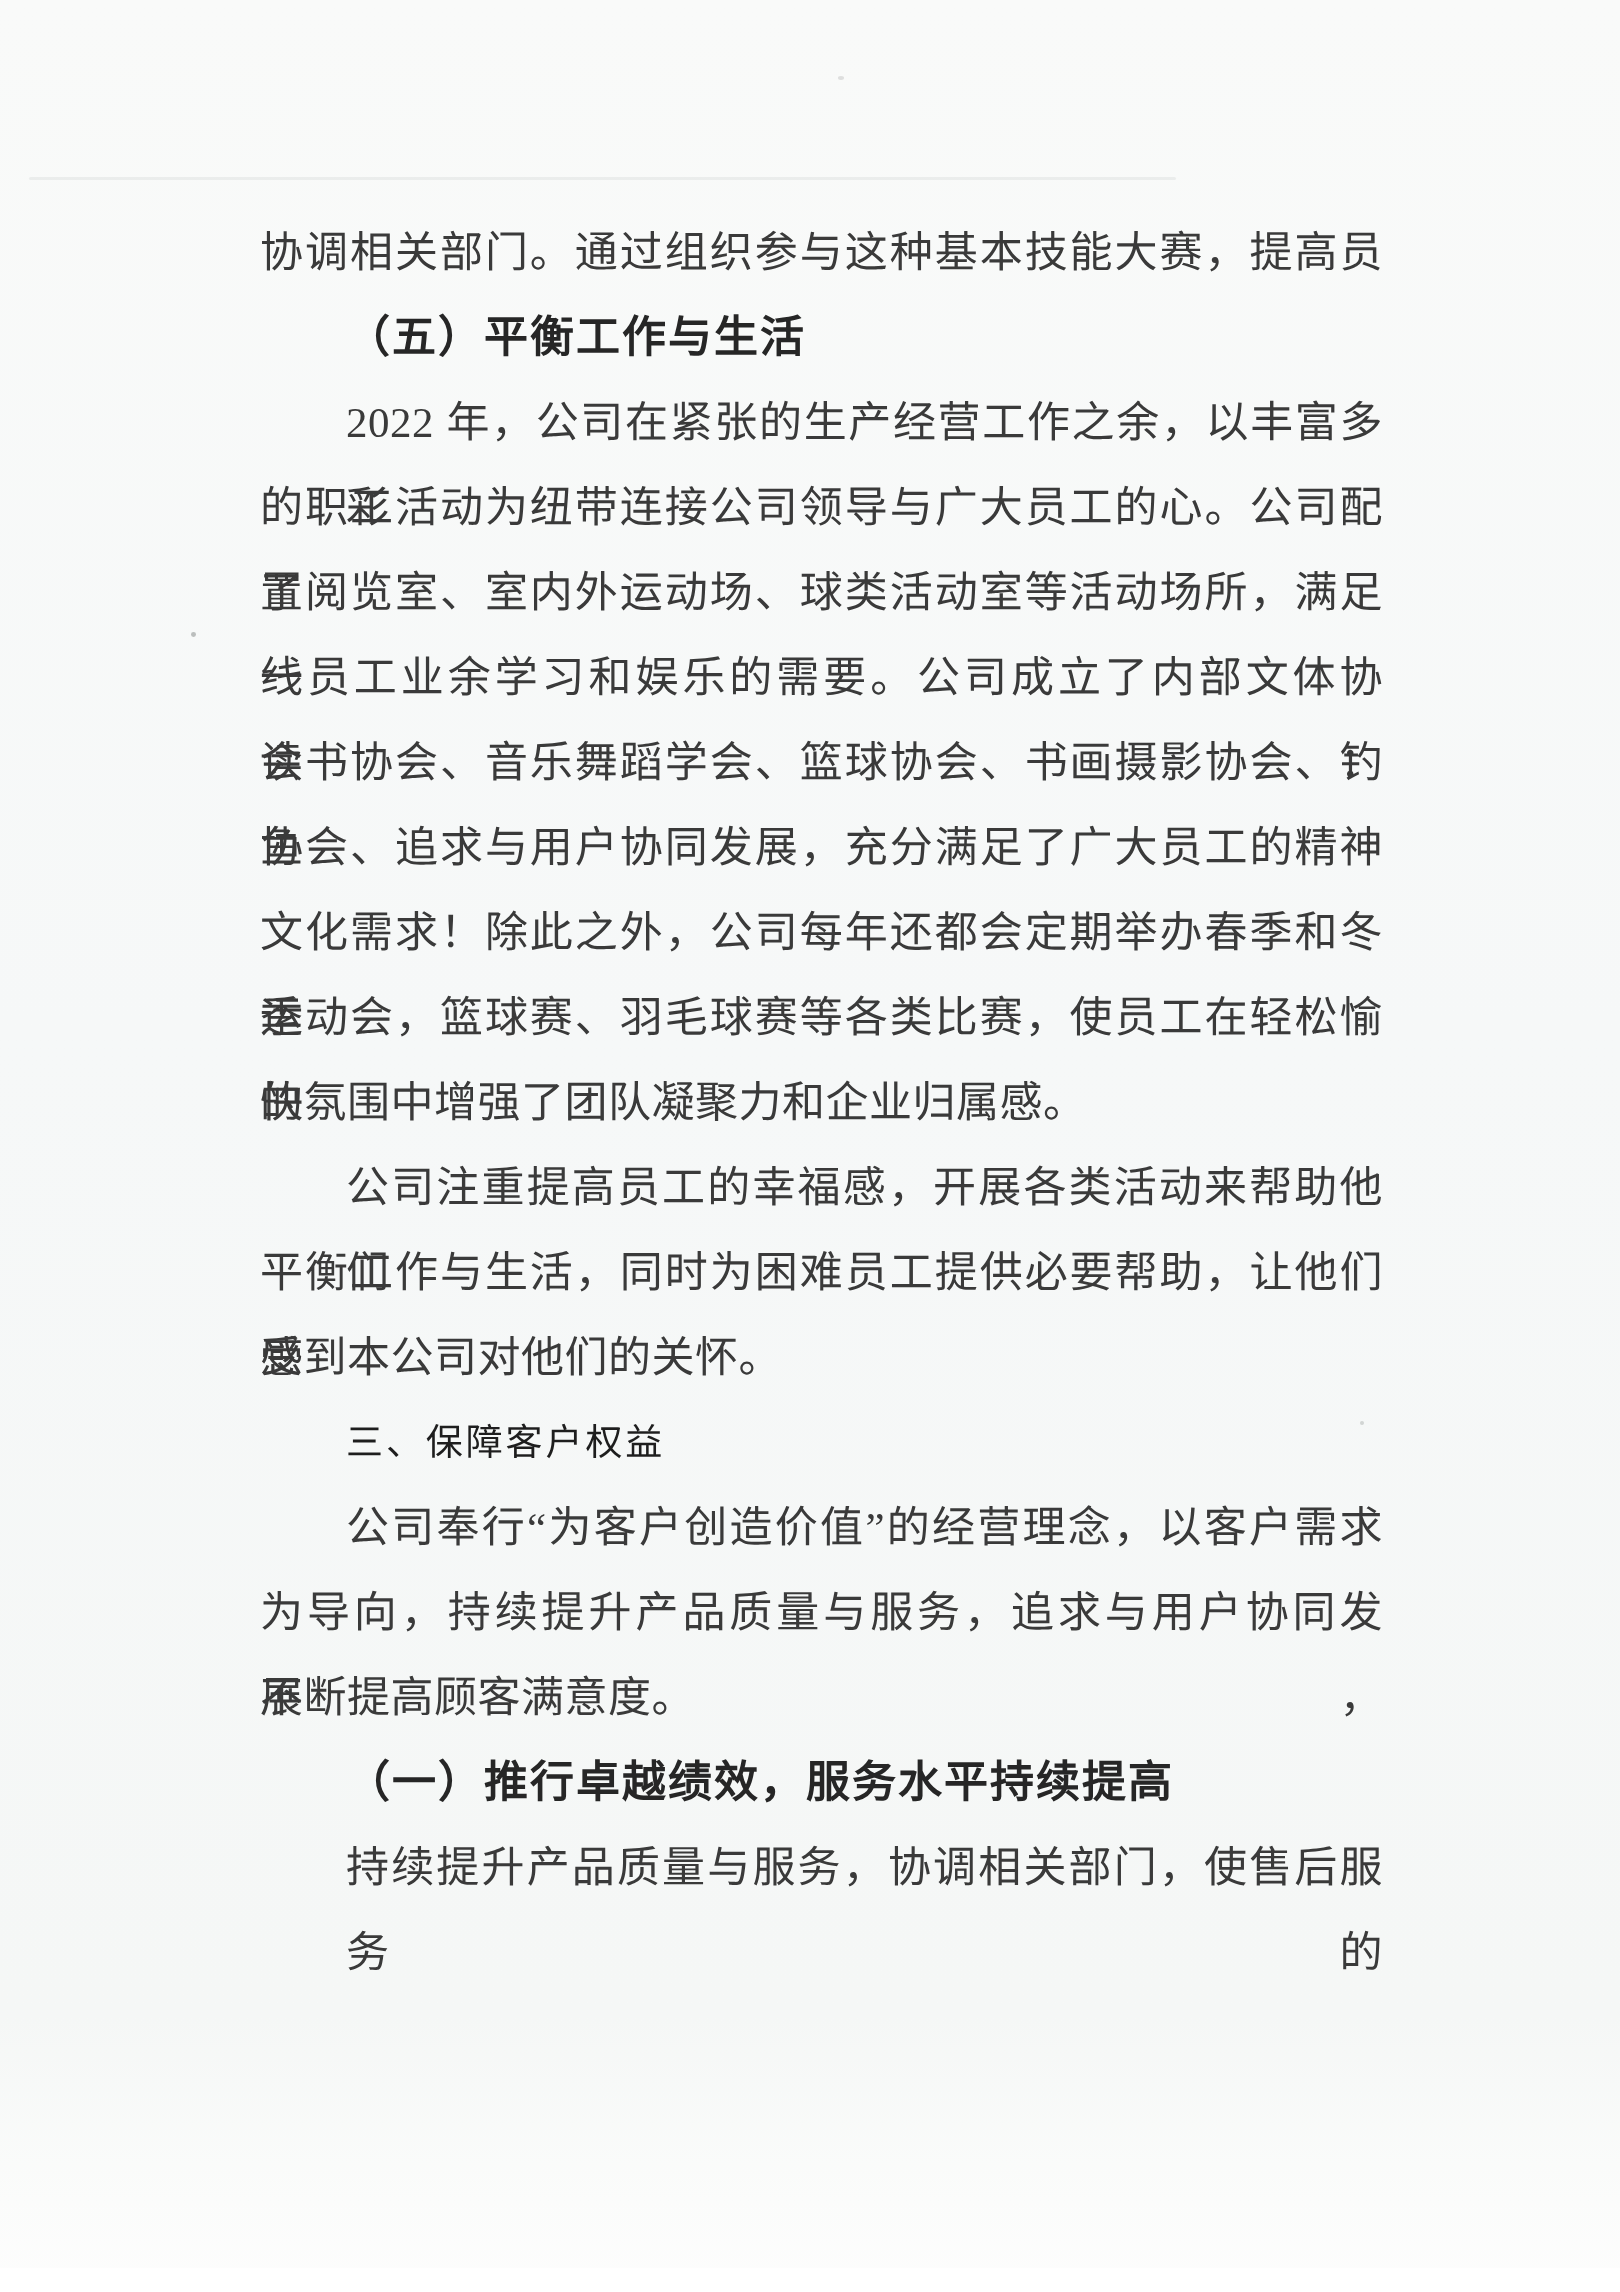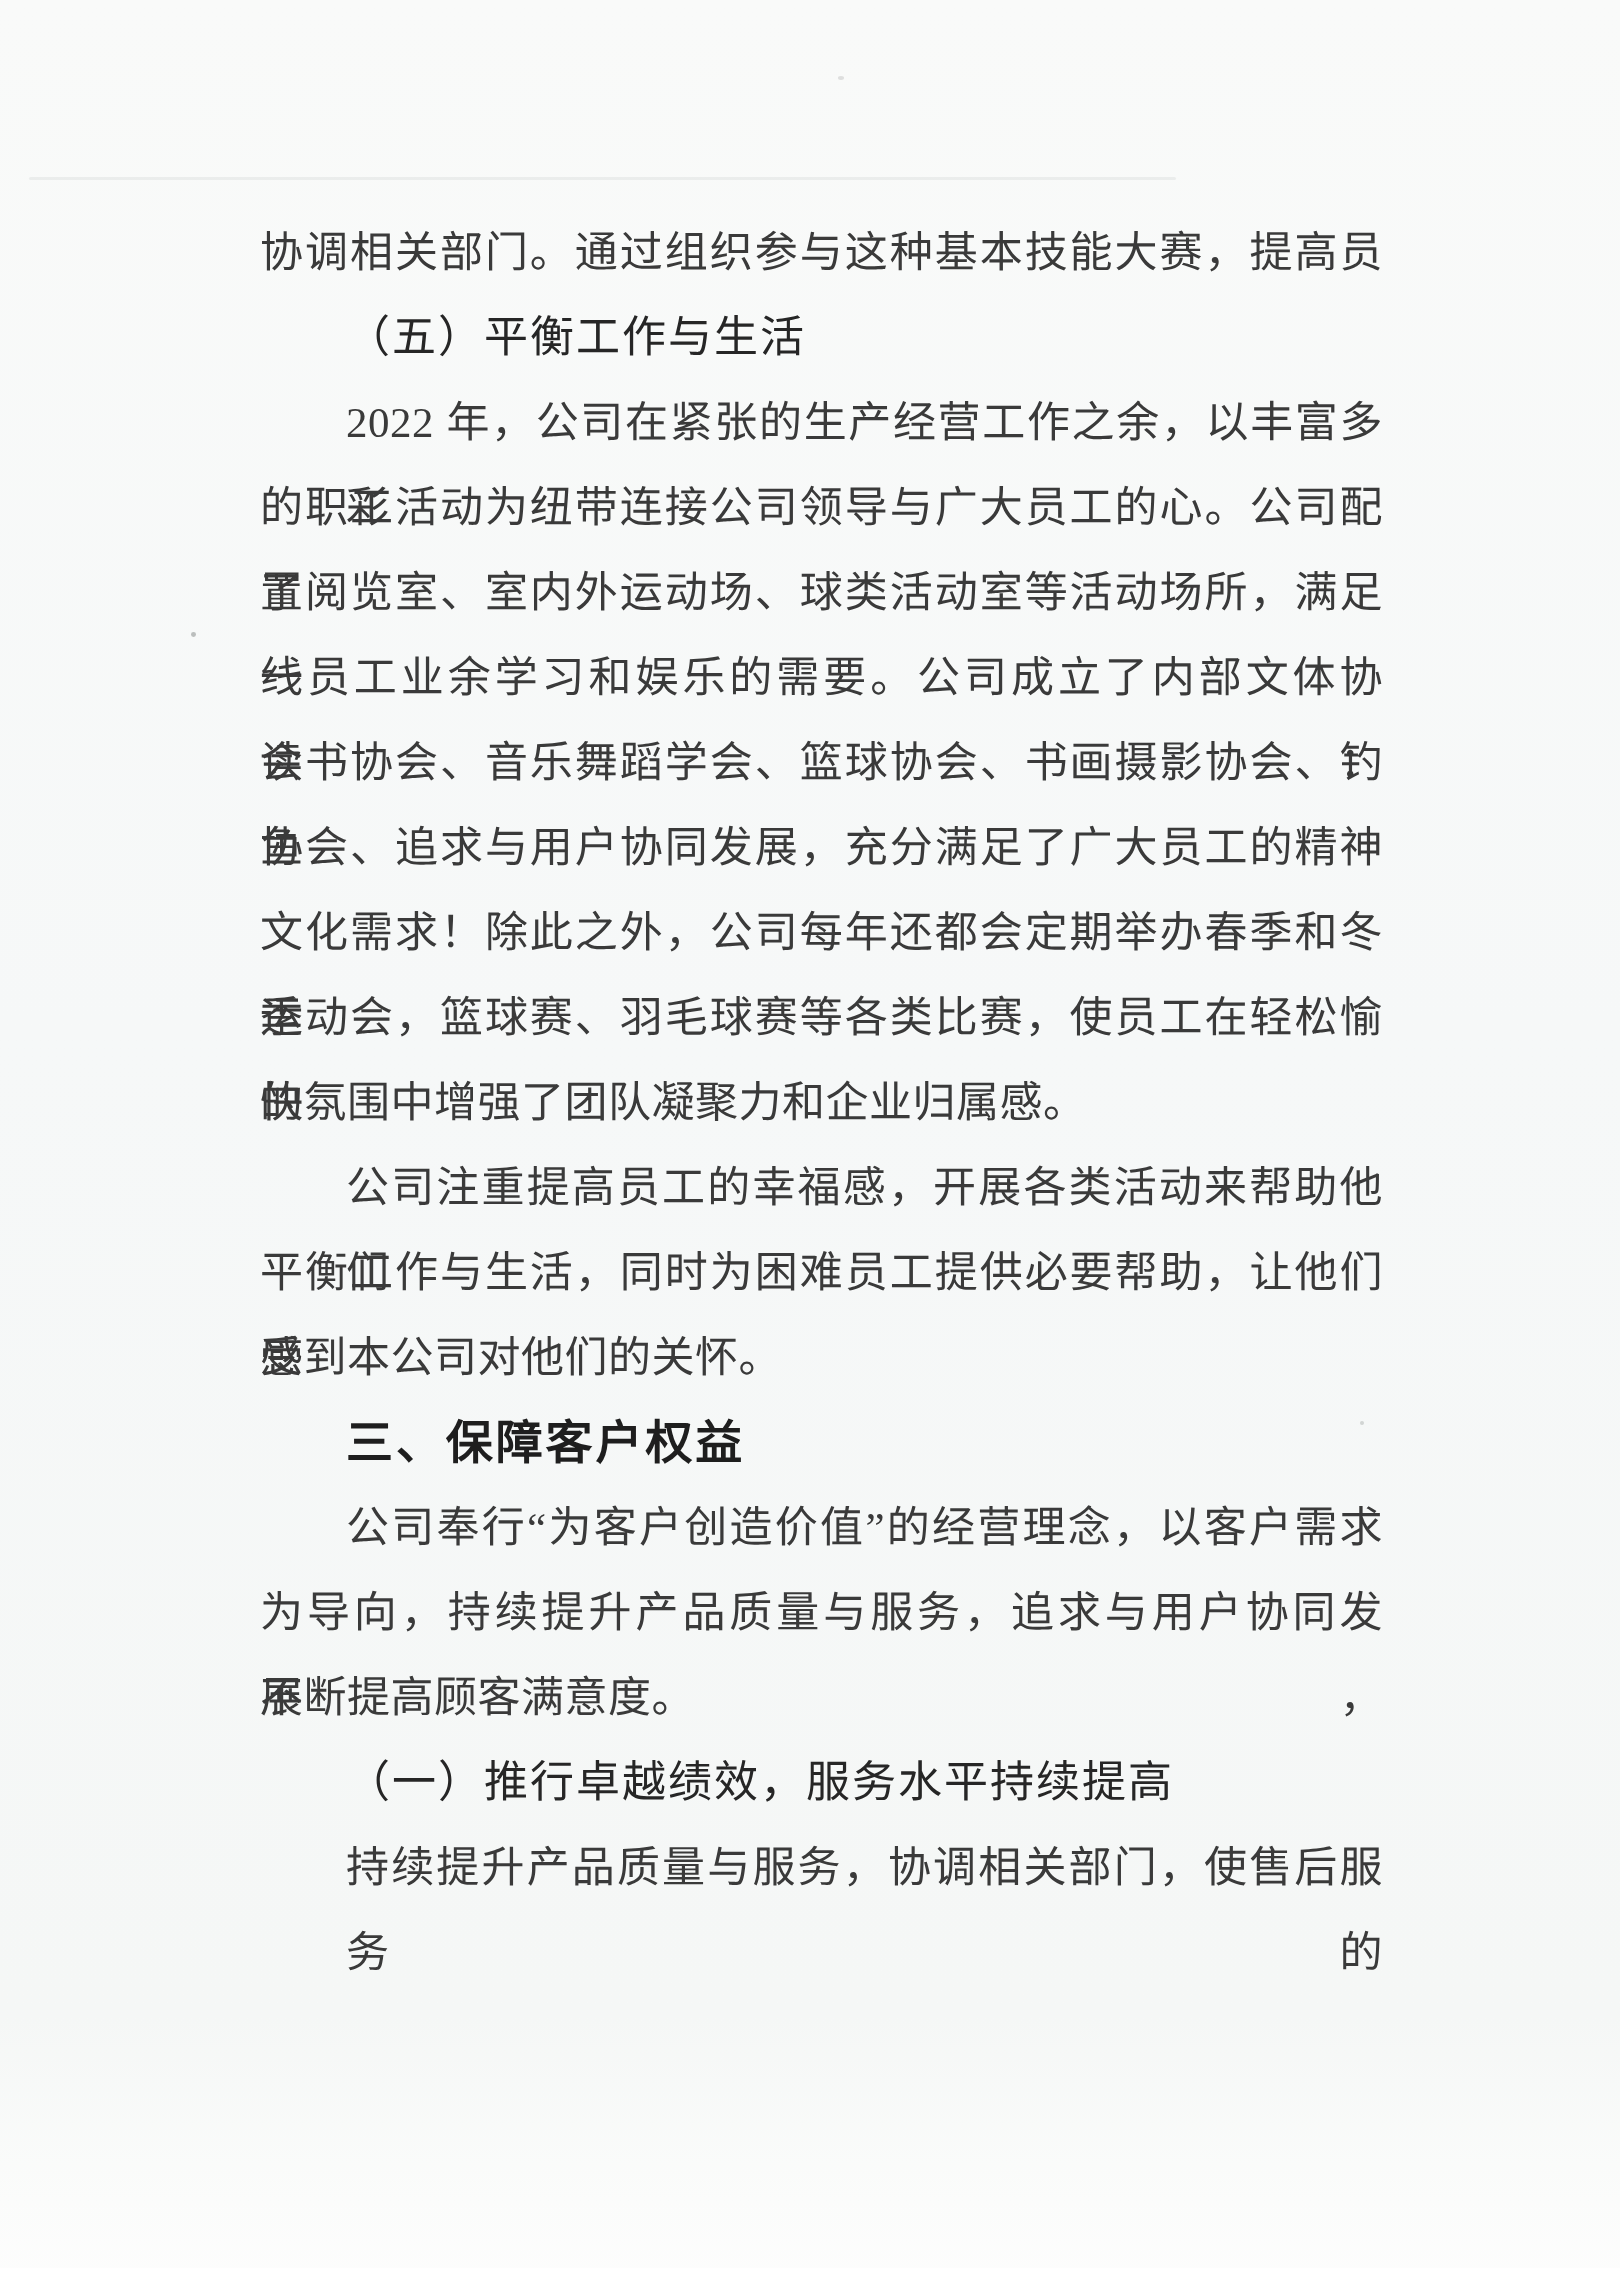--- a/index.html
+++ b/index.html
@@ -36,30 +36,30 @@
   }
   .line.justify {
     text-align: justify;
     text-align-last: justify;
     text-justify: inter-character;
     white-space: normal;
   }
   .line.indent { padding-left: 86px; }
 
   .line.heading-kaiti {
-    font-weight: normal;
+    font-weight: bold;
     color: var(--heading-ink, #262626);
     font-size: 44px;
     letter-spacing: 2px;
   }
   .line.heading-hei {
     font-family: "Liberation Sans", "DejaVu Sans", sans-serif;
-    font-weight: 700;
+    font-weight: 400;
     color: var(--hei-ink, #1e1e1e);
-    font-size: 47px;
+    font-size: 37px;
     letter-spacing: 2.9px;
   }
 
   
   .scan-streak {
     position: absolute;
     left: 29px; top: 177px;
     width: 1147px; height: 2.9px;
     background: rgba(120, 130, 125, 0.10);
     border-radius: 2px;

